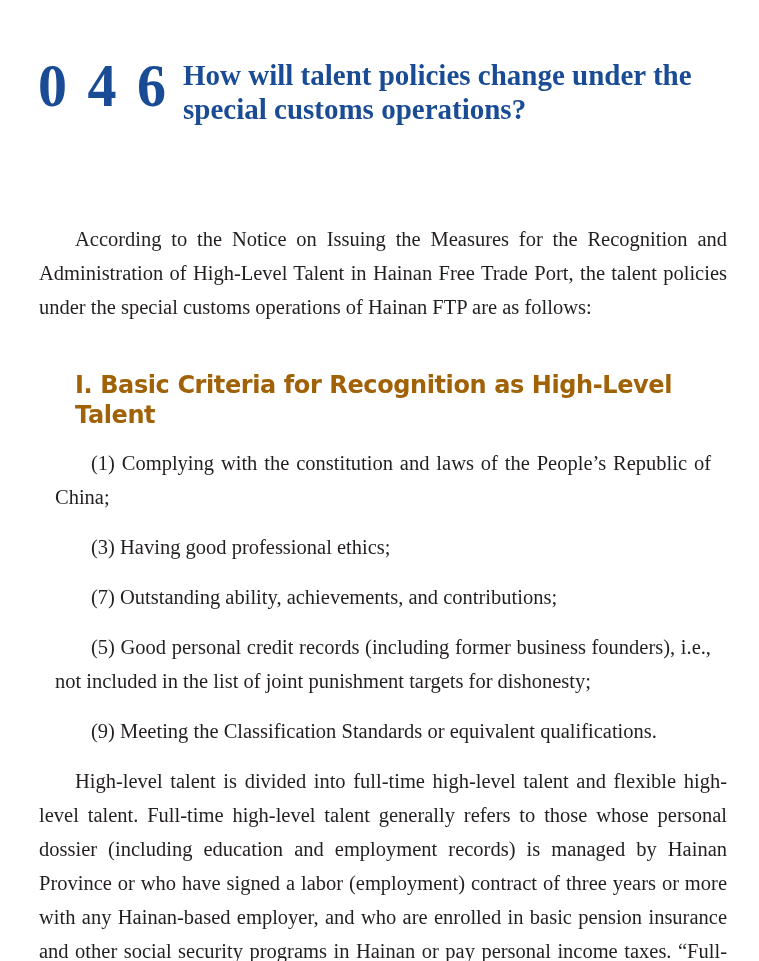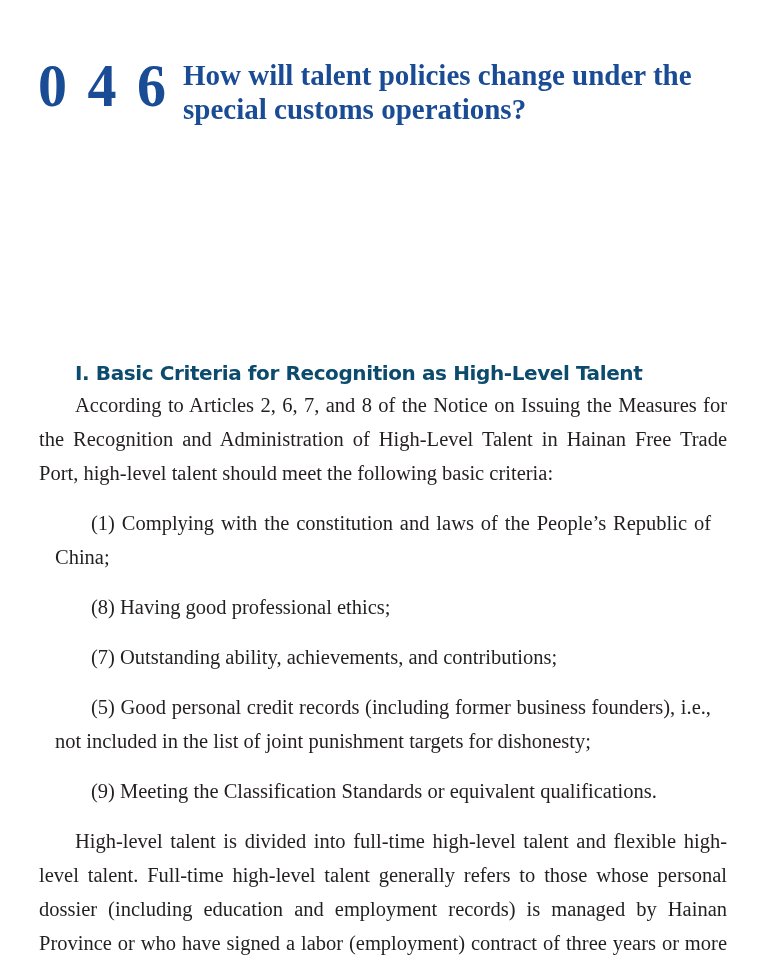--- a/index.html
+++ b/index.html
@@ -55,24 +55,24 @@
     width: 688px;
   }
   .para {
     margin: 0;
     line-height: 34px;
     text-align: justify;
     text-indent: 36px;
   }
   .section-heading {
     font-family: "DejaVu Sans", sans-serif;
-    font-size: 20px;
-    color: #0c4a6e;
+    font-size: 24px;
+    color: #a16207;
     line-height: 30px;
-    margin: 0 0 0 36px;
+    margin: 12px 0 0 36px;
     letter-spacing: -0.4px;
   }
   #intro { top: 214px; }
   #section1 { top: 350px; }
   .list-item {
     margin: 16px;
     line-height: 34px;
     text-align: justify;
     text-indent: 36px;
   }
@@ -80,25 +80,27 @@
 </head>
 <body>
 
 <div class="page">
 
   <div class="q-header">
     <div class="q-number">0 4 6</div>
     <div class="q-title">How will talent policies change under the special customs operations?</div>
   </div>
 
+  <div class="body-text" id="intro">
+    <p class="para">According to the Notice on Issuing the Measures for the Recognition and Administration of High-Level Talent in Hainan Free Trade Port, the talent policies under the special customs operations of Hainan FTP are as follows:</p>
+  </div>
 
   <div class="body-text" id="section1">
     <h2 class="section-heading">I.  Basic Criteria for Recognition as High-Level Talent</h2>
-    <p class="para">According to Articles 2, 6, 7, and 8 of the Notice on Issuing the Measures for the Recognition and Administration of High-Level Talent in Hainan Free Trade Port, high-level talent should meet the following basic criteria:</p>
     <p class="list-item">(1) Complying with the constitution and laws of the People’s Republic of China;</p>
-    <p class="list-item">(8) Having good professional ethics;</p>
+    <p class="list-item">(3) Having good professional ethics;</p>
     <p class="list-item">(7) Outstanding ability, achievements, and contributions;</p>
     <p class="list-item">(5) Good personal credit records (including former business founders), i.e., not included in the list of joint punishment targets for dishonesty;</p>
     <p class="list-item">(9) Meeting the Classification Standards or equivalent qualifications.</p>
     <p class="para">High-level talent is divided into full-time high-level talent and flexible high-level talent. Full-time high-level talent generally refers to those whose personal dossier (including education and employment records) is managed by Hainan Province or who have signed a labor (employment) contract of three years or more with any Hainan-based employer, and who are enrolled in basic pension insurance and other social security programs in Hainan or pay personal income taxes. “Full-time high-level talent” generally refers to</p>
   </div>
 
 </div>
 
 </body></html>

